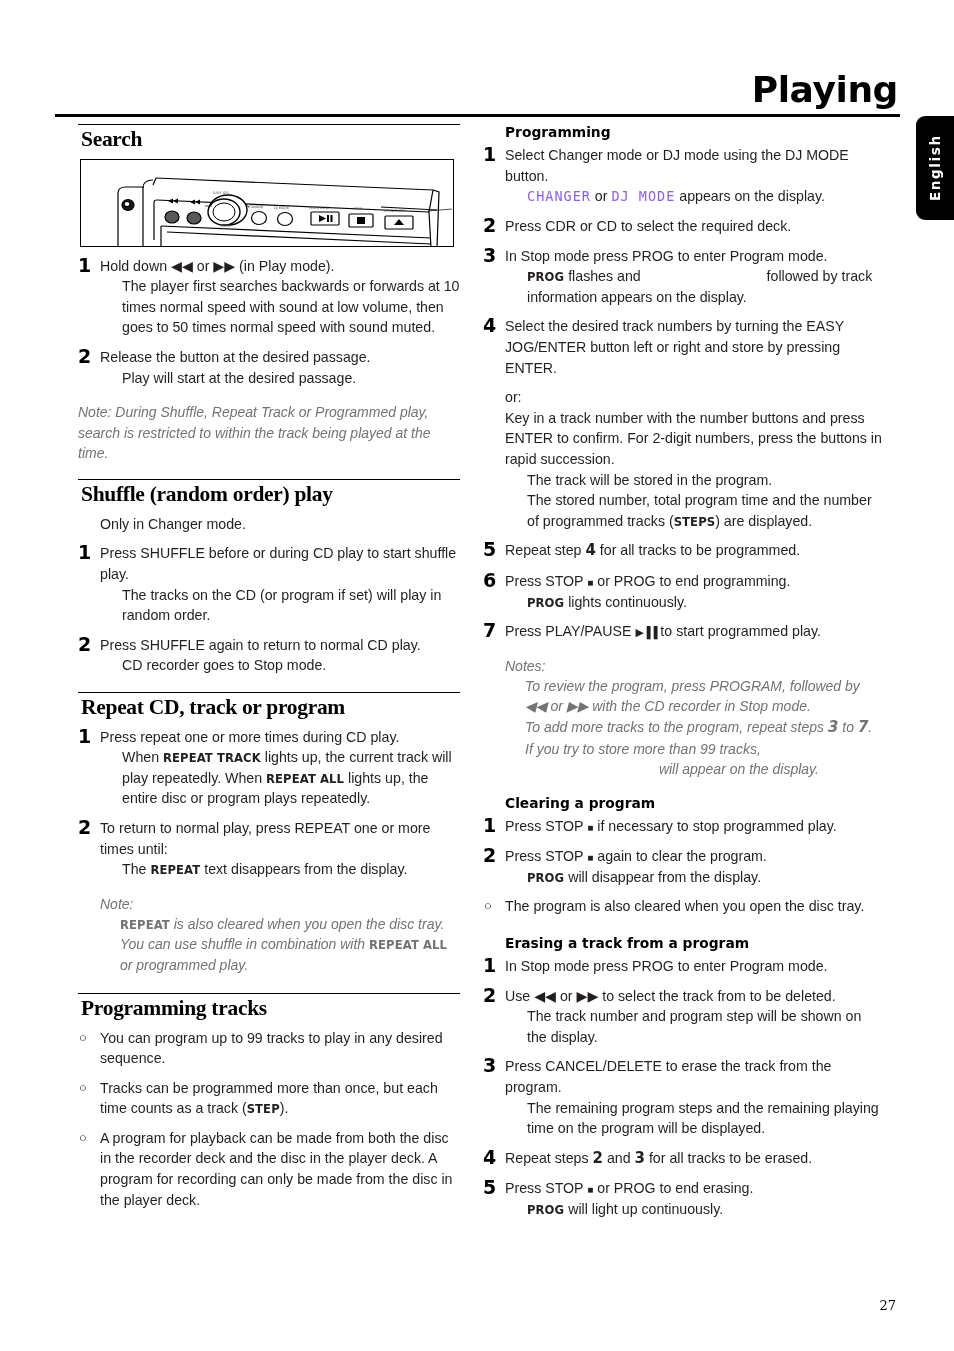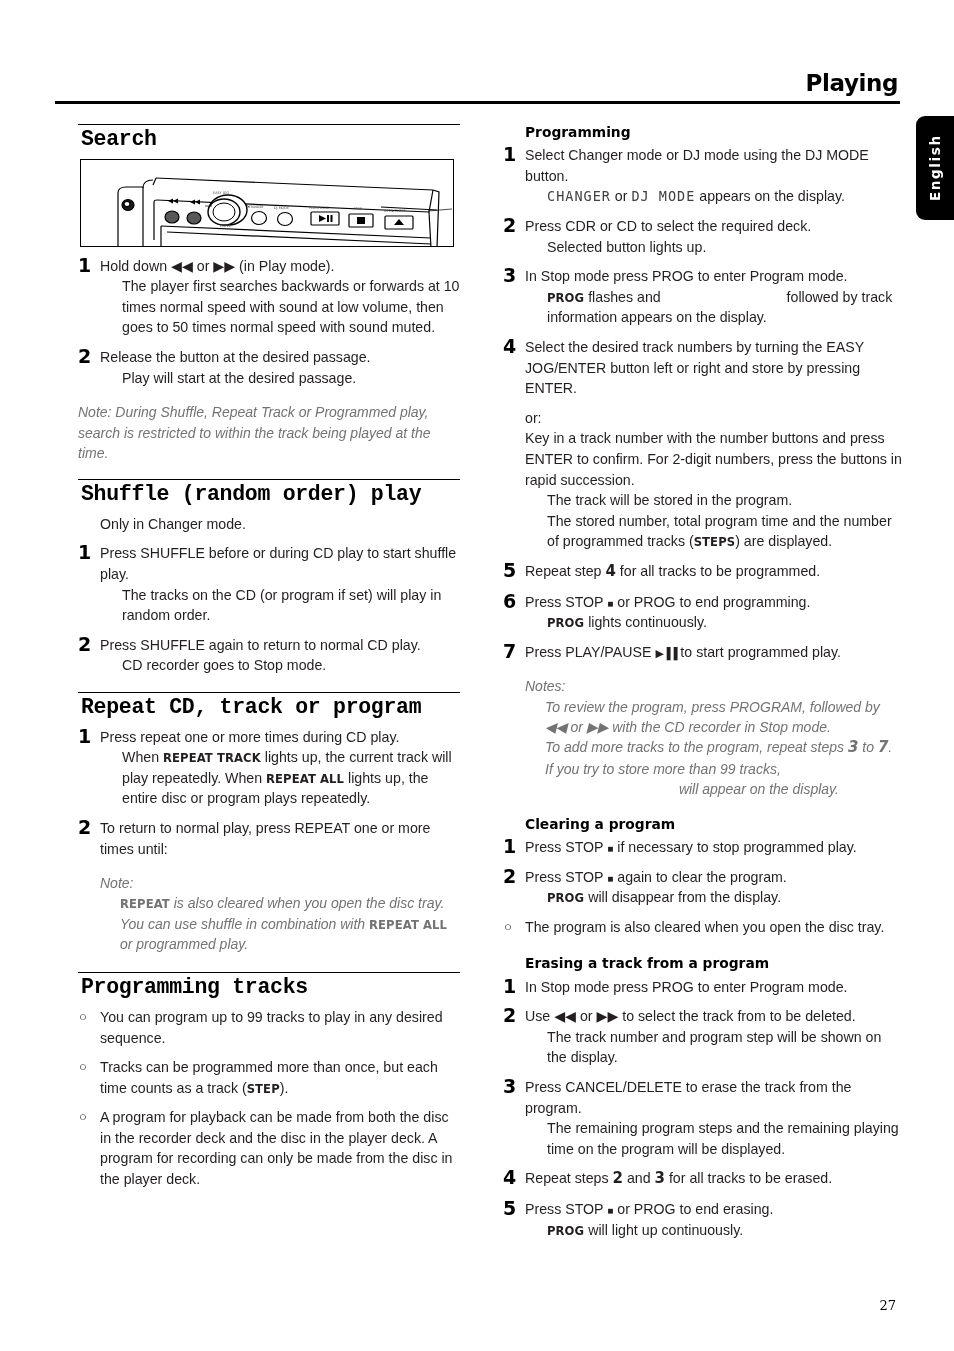--- a/index.html
+++ b/index.html
@@ -15,21 +15,21 @@
     overflow: hidden;
   }
 
   
   #page-header {
     position: absolute;
     left: 55px; top: 72px; width: 845px;
   }
   #page-title {
     text-align: right;
-    font-size: 23px;
+    font-size: 36px;
     font-weight: bold;
     letter-spacing: -0.4px;
     line-height: 1;
     padding-right: 2px;
     font-family: "DejaVu Sans", sans-serif;
   }
   #header-rule {
     margin-top: 6px;
     border-top: 3.2px solid #000;
     width: 100%;
@@ -55,33 +55,33 @@
     display: flex; align-items: center; justify-content: center;
     font-family: "DejaVu Sans", sans-serif;
   }
 
   
   .column {
     position: absolute;
     top: 124px;
   }
   #left-column  { left: 78px;  width: 382px; }
-  #right-column { left: 503px; width: 400px; }
+  #right-column { left: 483px; width: 400px; }
 
   
   .section {
     margin-bottom: 2px;
   }
   .section-rule {
     border-top: 1.4px solid #000;
     width: 100%;
     margin-bottom: 3px;
   }
   h2.section-title {
-    font-family: Liberation Mono, monospace;
+    font-family: Liberation Serif, serif;
     font-size: 21.5px;
     font-weight: bold;
     letter-spacing: -0.3px;
     margin: 0 0 7px 3px;
     line-height: 1.1;
   }
   h3.sub-title {
     font-family: "DejaVu Sans", sans-serif;
     font-size: 13.8px;
     font-weight: bold;
@@ -143,21 +143,21 @@
   }
   .num-inline {
     font-family: "DejaVu Sans", sans-serif;
     font-weight: bold;
     font-size: 15px;
   }
   .lcd {
     font-family: "DejaVu Sans Mono", monospace;
     font-size: 13.5px;
     letter-spacing: 1px;
-    color: #404040;
+    color: #8b5cf6;
     margin-top: 26px;
   }
   .lcd-blank { display: inline-block; width: 118px; }
   .lcd-blank-2 { display: inline-block; width: 130px; }
   .glyph { font-size: 11px; letter-spacing: -1px; }
   .glyph-stop { font-size: 10px; }
 
   
   #illustration {
     border: 1.3px solid #000;
@@ -323,20 +323,23 @@
         <span class="indent">
           <span>When </span><span class="sc">REPEAT TRACK</span><span> lights up, the current track will play repeatedly. When </span><span class="sc">REPEAT ALL</span><span> lights up, the entire disc or program plays repeatedly.</span>
         </span>
       </div>
     </div>
 
     <div class="step">
       <div class="step-num">2</div>
       <div class="step-body">
         <span>To return to normal play, press REPEAT one or more times until:</span>
+        <span class="indent">
+          <span>The </span><span class="sc">REPEAT</span><span> text disappears from the display.</span>
+        </span>
       </div>
     </div>
 
     <div class="note" style="margin-left:22px">
       <div>Note:</div>
       <div class="indent">
         <span class="sc">REPEAT</span><span> is also cleared when you open the disc tray.</span>
       </div>
       <div class="indent">
         <span>You can use shuffle in combination with </span><span class="sc">REPEAT ALL</span><span> or programmed play.</span>
@@ -377,21 +380,20 @@
         <span class="indent">
           <span class="lcd">CHANGER</span><span> or </span><span class="lcd">DJ MODE</span><span> appears on the display.</span>
         </span>
       </div>
     </div>
 
     <div class="step">
       <div class="step-num">2</div>
       <div class="step-body">
         <span>Press CDR or CD to select the required deck.</span>
-        <span class="indent">Selected button lights up.</span>
       </div>
     </div>
 
     <div class="step">
       <div class="step-num">3</div>
       <div class="step-body">
         <span>In Stop mode press PROG to enter Program mode.</span>
         <span class="indent">
           <span class="sc">PROG</span><span> flashes and </span><span class="lcd-blank"></span><span> followed by track information appears on the display.</span>
         </span>

